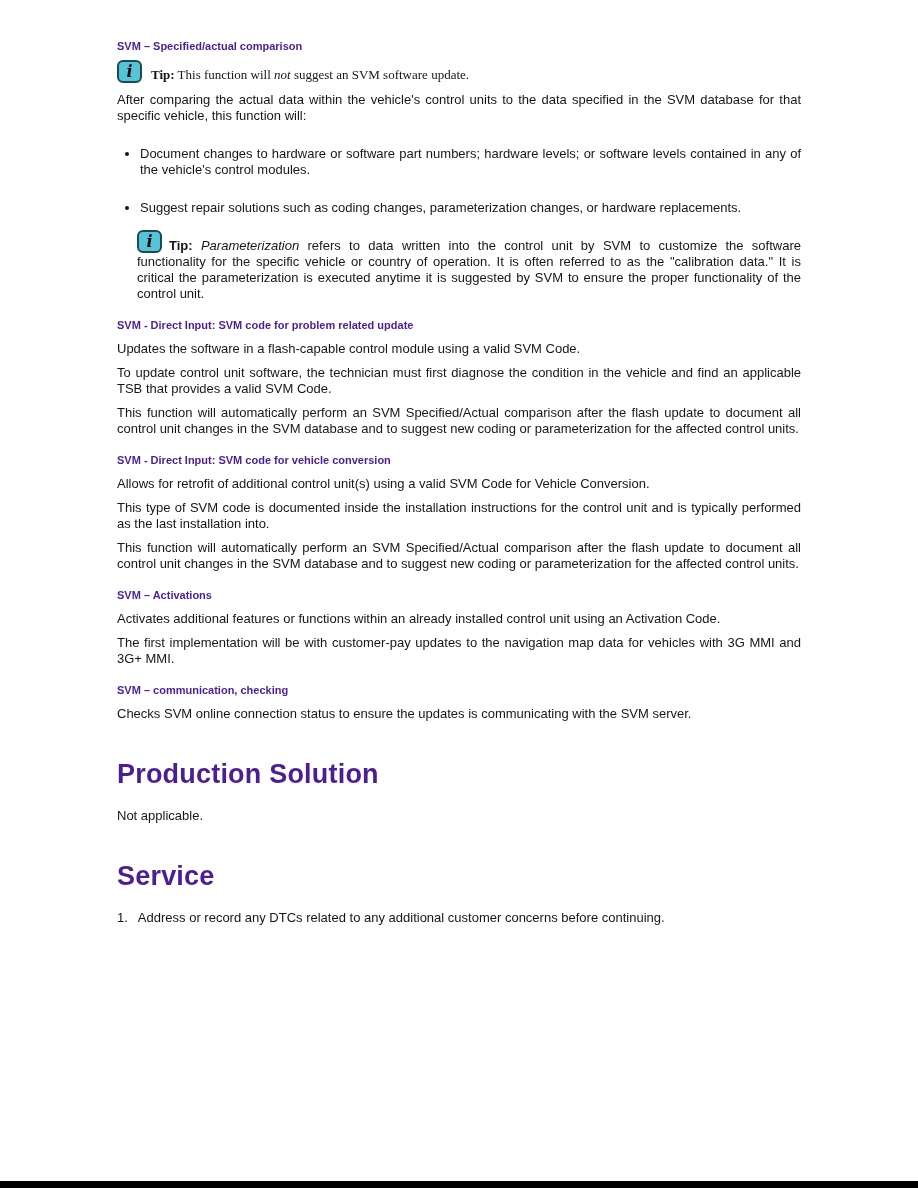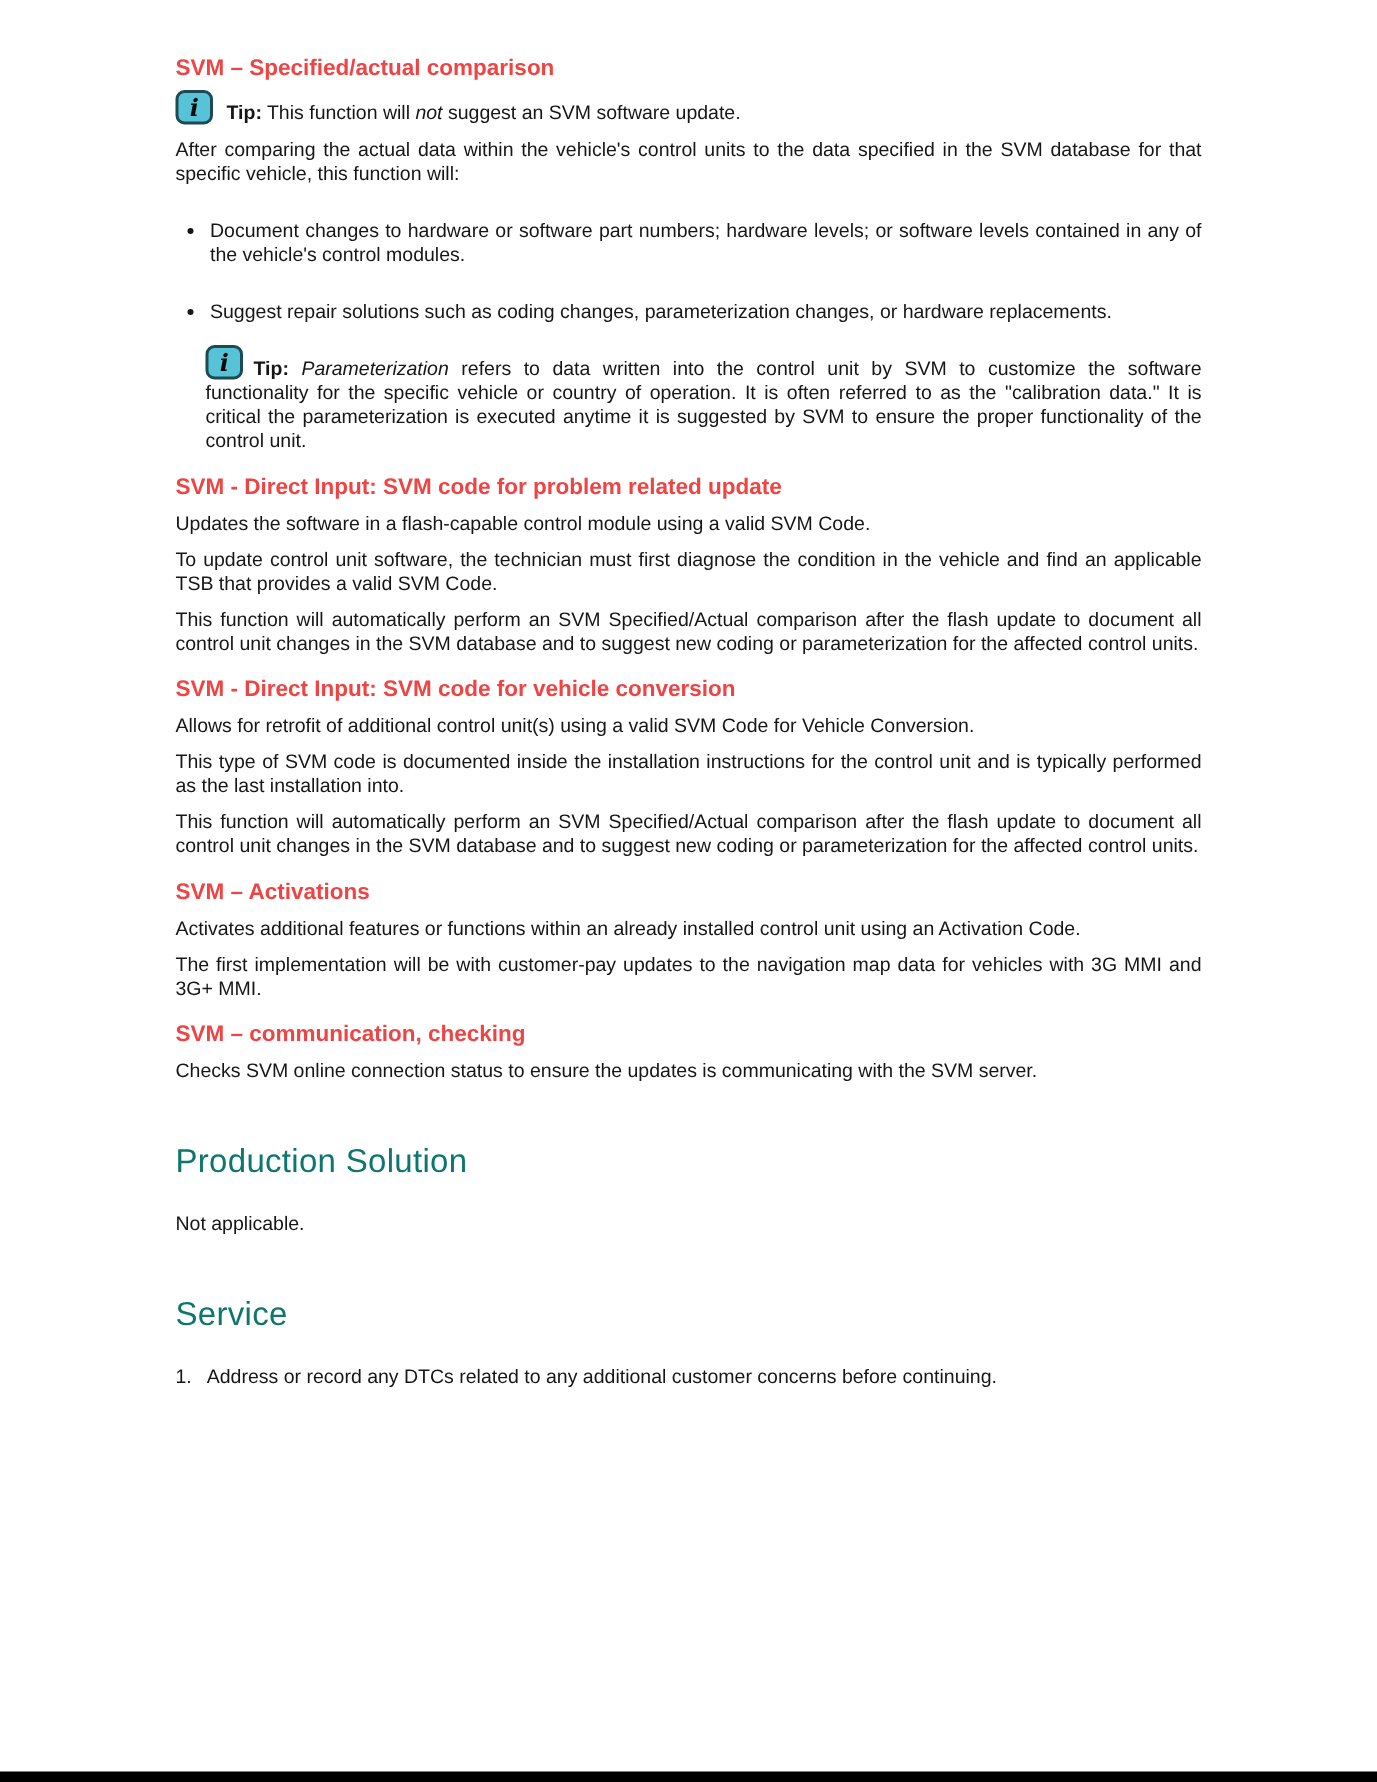--- a/index.html
+++ b/index.html
@@ -10,24 +10,24 @@
     color: #161616;
     position: relative;
     overflow: hidden;
   }
   .content {
     padding: 38px 117px 0 117px;
     font-size: 13px;
     line-height: 16px;
   }
   .sec-heading {
-    font-size: 15px;
+    font-size: 11px;
     font-weight: bold;
     margin: 15px 0 6px 0;
-    color: #ef4444;
+    color: #4c1d95;
   }
   .sec-heading.first { margin-top: 0; }
   p.body-p {
     margin: 8px 0;
     text-align: justify;
   }
   
   .tip-icon {
     width: 21px; height: 19px;
     background: #56c3d6;
@@ -42,44 +42,44 @@
     font-size: 16px;
     color: #0b0b0b;
     flex: 0 0 auto;
   }
   .tip-line {
     display: flex;
     align-items: flex-end;
     gap: 9px;
     margin: 6px 0 9px 0;
   }
-  .tip-line .tip-text { display: inline-block; }
+  .tip-line .tip-text { display: inline-block; font-family: Liberation Serif, serif; }
   .tip-block {
     margin: 10px 0 10px 20px;
     text-align: justify;
   }
   .tip-block .tip-icon {
     vertical-align: text-bottom;
     margin: -9px 7px 0 0;
   }
   b.tip-label { font-weight: bold; }
   em.it { font-style: italic; }
   ul.bullets {
     margin: 9px 0;
     padding-left: 23px;
   }
   ul.bullets li {
     margin: 22px 0;
     text-align: justify;
   }
   .big-heading {
-    font-size: 22px;
+    font-size: 27px;
     line-height: 30px;
-    font-weight: normal;
-    color: #0f766e;
+    font-weight: bold;
+    color: #4c1d95;
     margin: 37px 0 19px 0;
     letter-spacing: 0.2px;
   }
   .numbered-item {
     display: flex;
     gap: 10px;
     margin: 10px 0;
   }
   .numbered-item .num { flex: 0 0 auto; }
   .bottom-bar {

